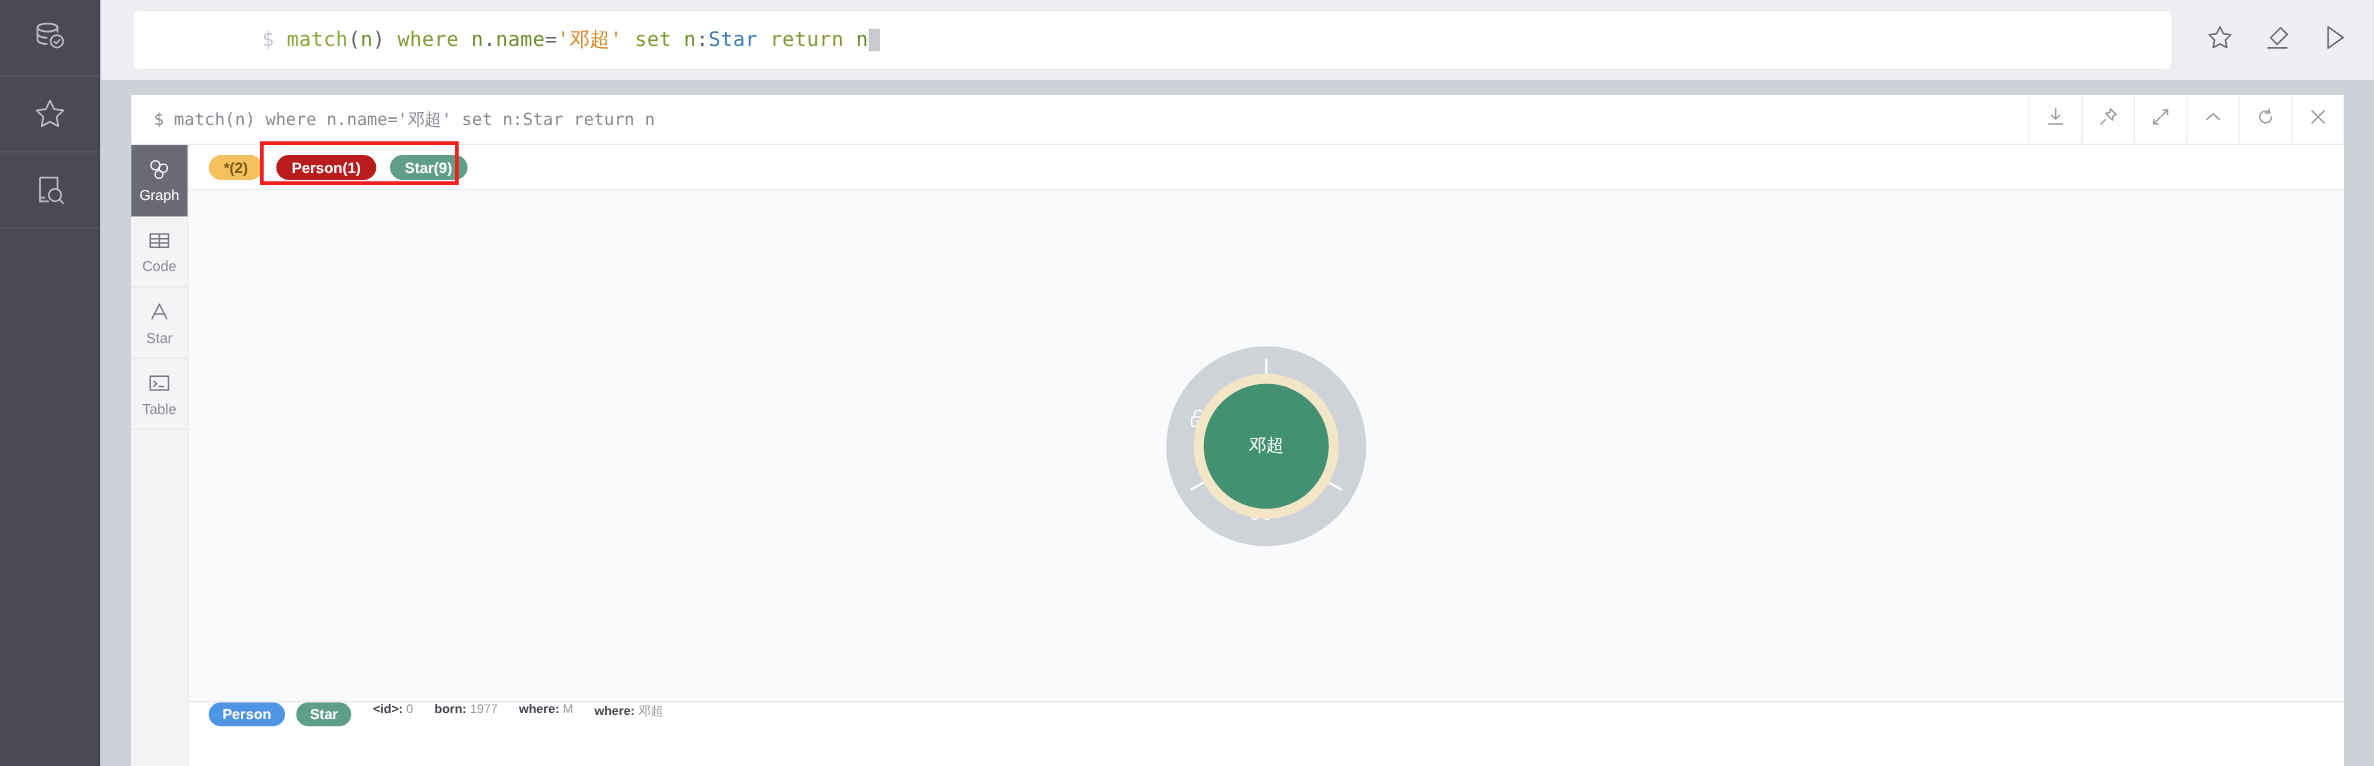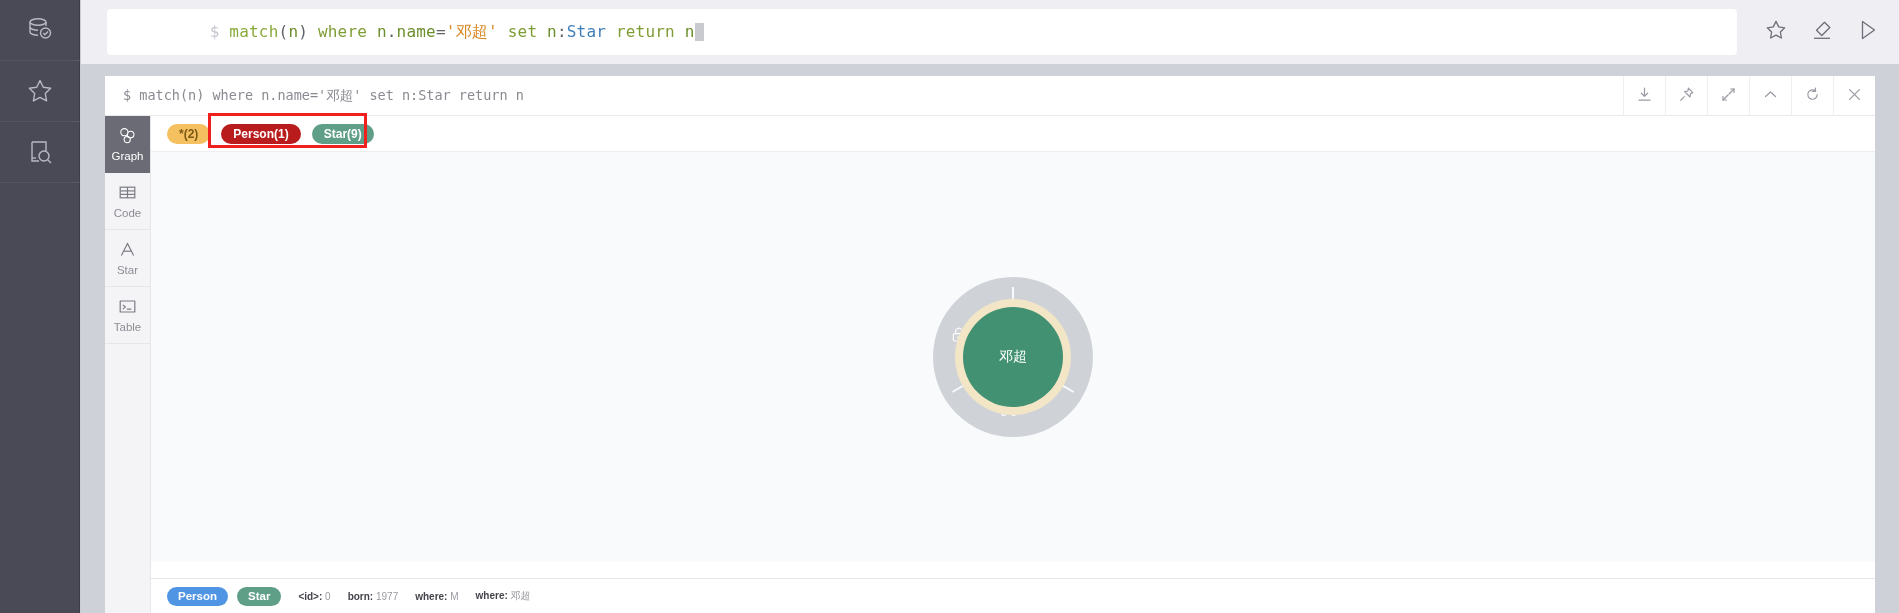--- a/index.html
+++ b/index.html
@@ -229,24 +229,24 @@
     display: flex; align-items: center; justify-content: center;
     color: #ffffff;
     font-size: 14px;
     cursor: pointer;
   }
 
   
   #property-bar {
     position: absolute;
     left: 0; bottom: 0;
-    width: 100%; height: 35px;
+    width: 100%; height: 52px;
     border-top: 1px solid #e4e4ea;
     background: #ffffff;
-    display: flex; align-items: center;
+    display: flex; 
     padding-left: 16px;
     gap: 9px;
     font-size: 13px;
   }
   .pbadge {
     height: 19px; border-radius: 10px;
     padding: 0 11px;
     display: flex; align-items: center;
     font-size: 11.5px; font-weight: bold; color: #fff;
     cursor: pointer;

